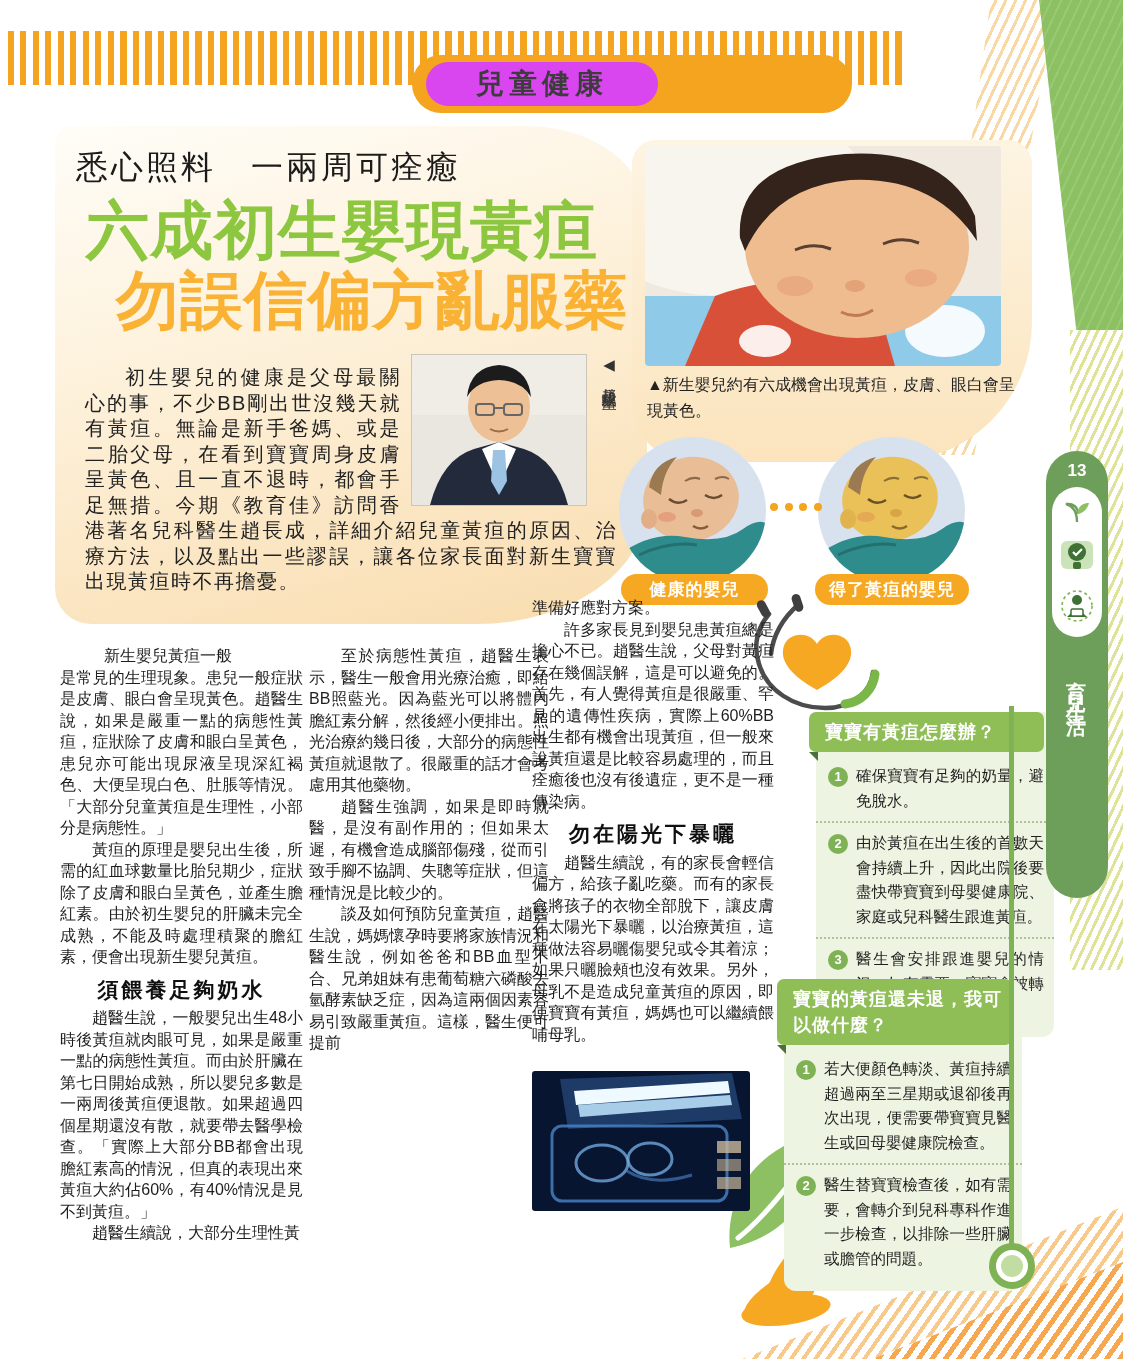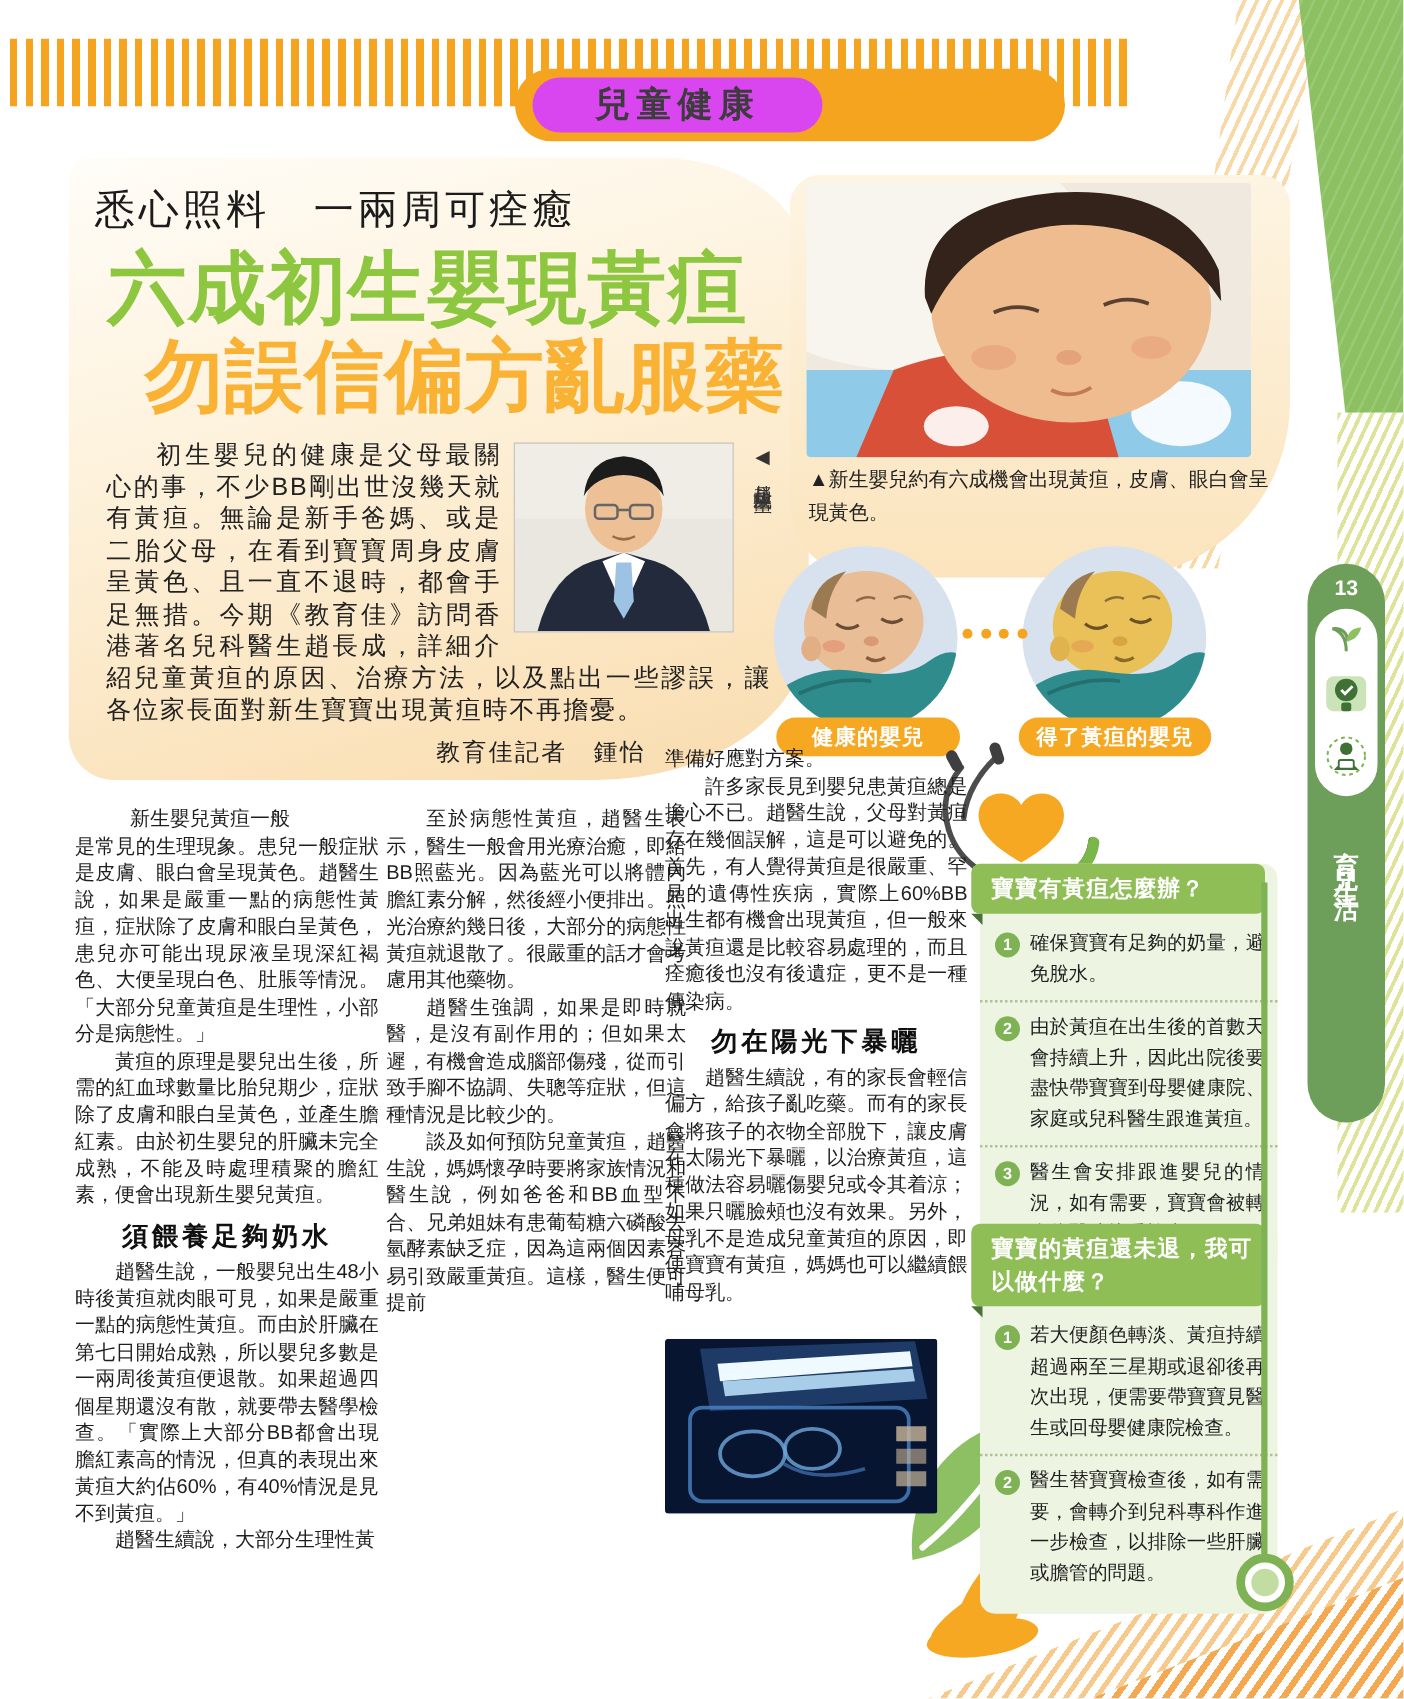--- a/index.html
+++ b/index.html
@@ -37,21 +37,21 @@
     display:flex;align-items:center;justify-content:center;font-size:28px;font-weight:bold;color:#3c3c3c;letter-spacing:5px;}
 
   
   .kicker{left:76px;top:146px;font-size:32px;color:#1b1b1b;letter-spacing:3px;z-index:2;font-weight:400;}
   .hl-green{left:86px;top:188px;font-size:63px;font-weight:800;color:#8DC63F;letter-spacing:1px;z-index:2;}
   .hl-orange{left:116px;top:258px;font-size:63px;font-weight:800;color:#F9B233;letter-spacing:1px;z-index:2;}
 
   
   .intro{left:85px;top:352px;width:532px;z-index:2;font-size:20px;line-height:25.5px;
     text-align:justify;color:#222;letter-spacing:1.5px;}
-  .intro-para{text-indent:2em;}
+  .intro-para{text-indent:2em;margin-top:13px;}
   .doctor-wrap{float:right;width:206px;height:156px;margin:2px 0 4px 10px;position:relative;}
   .doctor-photo{position:absolute;left:0;top:0;width:174px;height:150px;border:1px solid #cbc6ba;overflow:hidden;background:#e9e7e0;}
   .doctor-cap{position:absolute;right:0;top:2px;writing-mode:vertical-rl;text-orientation:upright;
     font-size:15px;letter-spacing:2px;color:#333;line-height:1;}
   .byline{text-align:right;padding-right:100px;margin-top:8px;font-size:19px;letter-spacing:2px;}
 
   
   .newborn{left:645px;top:146px;width:356px;height:220px;border-radius:4px;overflow:hidden;z-index:2;}
   .caption{font-size:16px;line-height:26px;color:#222;text-align:justify;z-index:2;}
   .newborn-cap{left:647px;top:372px;width:368px;}
@@ -73,21 +73,21 @@
   .col .noindent{text-indent:0;}
   .col .lead1{text-indent:44px;}
   .col .lead2{text-indent:144px;}
   .col1{left:60px;top:645px;width:243px;}
   .col2{left:309px;top:645px;width:240px;}
   .col3{left:532px;top:597px;width:242px;}
   .col-h{font-size:21px;font-weight:bold;text-align:center;margin:11px 0 7px;color:#101010;letter-spacing:3px;text-indent:0;}
 
   
   .gbox{position:absolute;left:784px;width:238px;background:#EEF4E2;border-radius:12px;z-index:2;padding-bottom:8px;}
-  .gb1{top:691px;min-height:268px;} .gb2{top:979px;min-height:304px;}
+  .gb1{top:712px;min-height:268px;margin-left:32px;} .gb2{top:979px;min-height:304px;}
   .gbox-header{position:relative;margin:0 10px 4px -7px;background:#8FBE56;border-radius:7px;
     color:#fff;font-size:18px;font-weight:bold;line-height:26px;padding:7px 6px 7px 16px;letter-spacing:1px;}
   .gbox-header::after{content:'';position:absolute;left:0;top:100%;width:0;height:0;
     border-top:9px solid #4A7238;border-left:9px solid transparent;}
   .gitem{display:flex;gap:8px;padding:8px 10px 8px 12px;}
   .gitem + .gitem{border-top:2px dotted #AEC199;}
   .gnum{flex:0 0 20px;height:20px;border-radius:50%;background:#7FB254;color:#fff;font-size:13px;
     font-weight:bold;text-align:center;line-height:20px;margin-top:3px;}
   .gtext{font-size:15.5px;line-height:24.5px;text-align:justify;color:#1e1e1e;}
   .gsource{text-align:right;font-size:16px;line-height:27px;padding:10px 18px 2px 0;color:#1e1e1e;}
@@ -144,21 +144,20 @@
           <path d="M55 42 Q58 12 87 10 Q116 12 119 42 Q110 26 87 25 Q64 26 55 42 Z" fill="#1c1c1c"></path>
           <rect x="64" y="49" width="18" height="11" rx="3" fill="none" stroke="#666" stroke-width="2"></rect>
           <rect x="92" y="49" width="18" height="11" rx="3" fill="none" stroke="#666" stroke-width="2"></rect>
           <line x1="82" y1="53" x2="92" y2="53" stroke="#666" stroke-width="2"></line>
           <path d="M78 74 Q87 79 96 74" stroke="#a06a4a" stroke-width="2" fill="none"></path>
         </svg>
       </div>
       <div class="doctor-cap">◀趙長成醫生</div>
     </div>
     <div class="intro-para">初生嬰兒的健康是父母最關心的事，不少BB剛出世沒幾天就有黃疸。無論是新手爸媽、或是二胎父母，在看到寶寶周身皮膚呈黃色、且一直不退時，都會手足無措。今期《教育佳》訪問香港著名兒科醫生趙長成，詳細介紹兒童黃疸的原因、治療方法，以及點出一些謬誤，讓各位家長面對新生寶寶出現黃疸時不再擔憂。</div>
-    <div class="byline">教育佳記者　鍾怡</div>
   </div>
 
   <div class="abs newborn">
     <svg width="356" height="220" viewBox="0 0 356 220">
       <rect width="356" height="220" fill="#efe9e0"></rect>
       <ellipse cx="80" cy="55" rx="150" ry="95" fill="#f8f5ef"></ellipse>
       <rect x="0" y="150" width="356" height="70" fill="#8fcbe8"></rect>
       <path d="M40 220 L70 150 Q150 120 230 150 L250 220 Z" fill="#d85038"></path>
       <ellipse cx="120" cy="195" rx="26" ry="16" fill="#ffffff" opacity="0.9"></ellipse>
       <ellipse cx="300" cy="185" rx="40" ry="26" fill="#ffffff" opacity="0.9"></ellipse>

